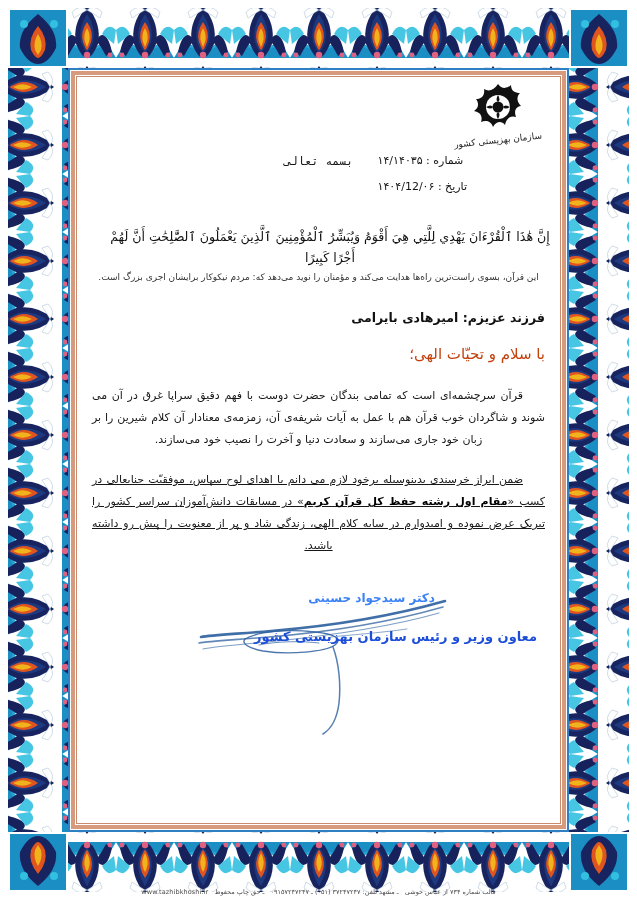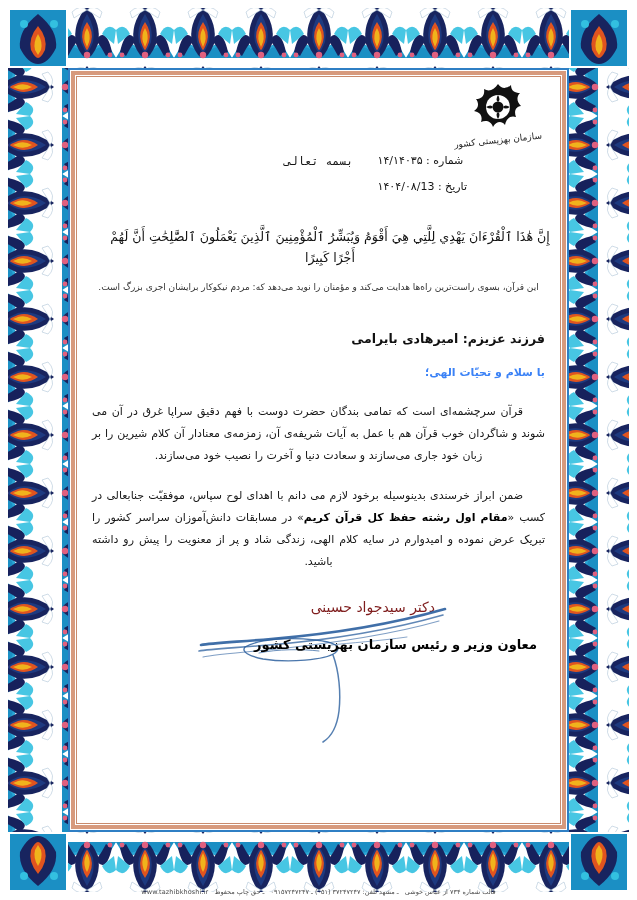--- a/index.html
+++ b/index.html
@@ -107,76 +107,76 @@
     color: #111111;
     margin-top: 14px;
     line-height: 1.7;
     letter-spacing: 0.2px;
     margin-left: 23px;
   }
   .verse-translation {
     text-align: center;
     font-size: 9px;
     color: #333333;
-    margin-top: 11px;
+    margin-top: 1px;
     line-height: 1.6;
   }
 
   .salutation-block {
-    margin-top: 37px;
+    margin-top: 26px;
     text-align: right;
     padding-right: 8px;
   }
   .addressee {
     font-size: 12.5px;
     font-weight: bold;
     color: #111111;
   }
   .greeting {
-    font-size: 11px;
-    font-weight: bold;
-    color: #3b82f6;
+    font-size: 15px;
+    font-weight: normal;
+    color: #c2410c;
     margin-top: 20px;
   }
 
   .body-text {
     margin-top: 22px;
     font-size: 11px;
     color: #171717;
     line-height: 2.0;
     text-align: justify;
     text-align-last: center;
     padding: 0 8px;
   }
   .body-text p { margin: 0 0 18px 0; text-indent: 22px; }
-  .body-text p:last-child { margin-bottom: 0; }
+  .body-text p:last-child { margin-bottom: 8px; text-decoration: underline; }
   .award-title { font-weight: bold; color: #000000; }
 
   
   .sign-area {
     position: relative;
     margin-top: 26px;
     height: 150px;
   }
   .sign-name {
     position: absolute;
     top: 0;
     right: 118px;
-    font-size: 14px;
-    font-weight: normal;
-    color: #7f1d1d;
+    font-size: 12px;
+    font-weight: bold;
+    color: #3b82f6;
     white-space: nowrap;
   }
   .sign-title {
     position: absolute;
     top: 38px;
     right: 16px;
     font-size: 13px;
     font-weight: bold;
-    color: #000000;
+    color: #1d4ed8;
     white-space: nowrap;
   }
   .sign-ink {
     position: absolute;
     top: -6px;
     right: 60px;
     width: 300px;
     height: 150px;
   }
 
@@ -327,21 +327,21 @@
           </g>
         </svg>
         <div class="logo-caption">سازمان بهزیستی کشور</div>
       </div>
     </div>
 
     <div class="meta-row">
       <div class="basmala">بسمه تعالی</div>
       <div class="meta-right">
         <div class="meta-line">شماره : ۱۴/۱۴۰۳۵</div>
-        <div class="meta-line">تاریخ : ۱۴۰۴/۰۸/13</div>
+        <div class="meta-line">تاریخ : ۱۴۰۴/12/۰۶</div>
       </div>
     </div>
 
     <div class="verse">إِنَّ هَٰذَا ٱلْقُرْءَانَ يَهْدِي لِلَّتِي هِيَ أَقْوَمُ وَيُبَشِّرُ ٱلْمُؤْمِنِينَ ٱلَّذِينَ يَعْمَلُونَ ٱلصَّٰلِحَٰتِ أَنَّ لَهُمْ أَجْرًا كَبِيرًا</div>
     <div class="verse-translation">این قرآن، بسوی راست‌ترین راه‌ها هدایت می‌کند و مؤمنان را نوید می‌دهد که: مردم نیکوکار برایشان اجری بزرگ است.</div>
 
     <div class="salutation-block">
       <div class="addressee">فرزند عزیزم: امیرهادی بایرامی</div>
       <div class="greeting">با سلام و تحیّات الهی؛</div>
     </div>

